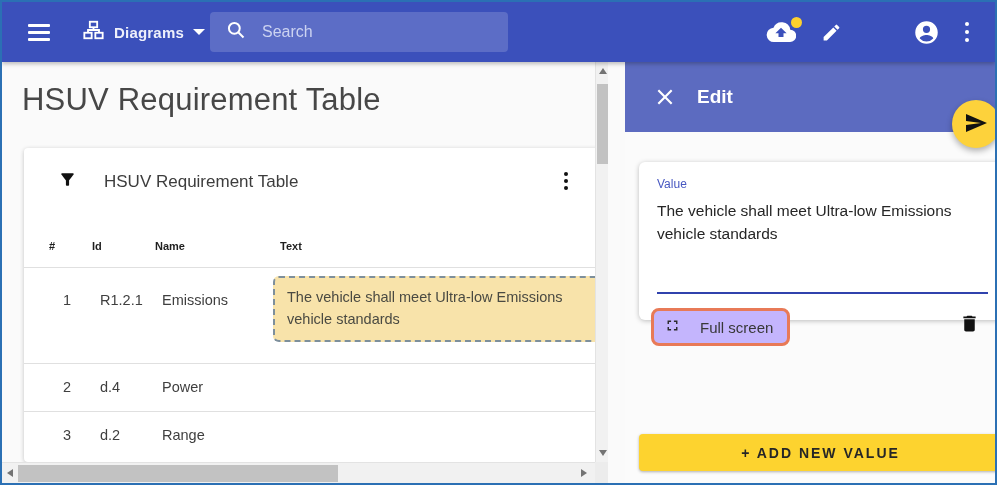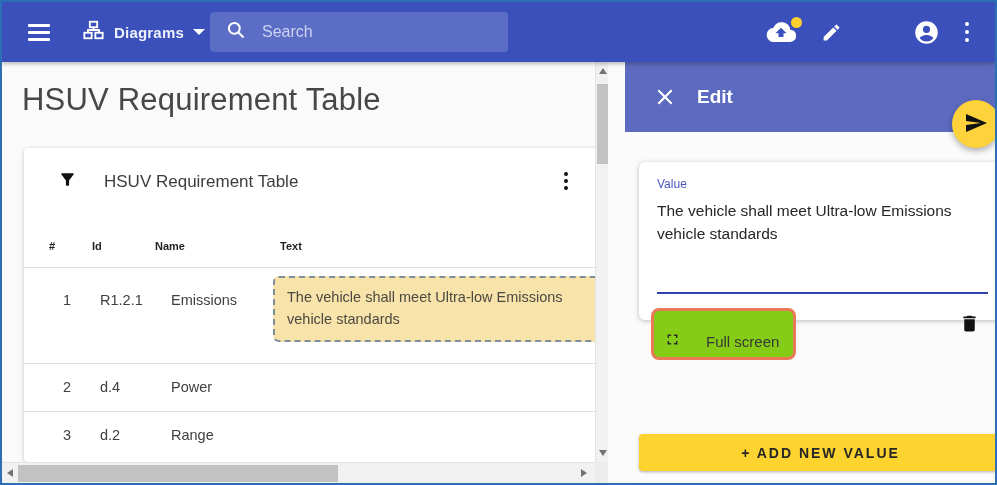--- a/index.html
+++ b/index.html
@@ -33,21 +33,21 @@
   .tbl-title { position:absolute; left:80px; top:24px; font-size:17px; color:#3d3d3d; }
   .kebab { position:absolute; left:536px; top:20px; display:flex; flex-direction:column; gap:3.2px; cursor:pointer; padding:4px; }
   .kebab i { width:4px; height:4px; border-radius:50%; background:#111; }
   .thead { position:absolute; left:0; top:92px; right:0; height:27px; font-size:11px; font-weight:700; color:#1f1f1f; }
   .th-num { position:absolute; left:25px; }  .th-id { position:absolute; left:68px; }
   .th-name { position:absolute; left:131px; } .th-text { position:absolute; left:256px; }
   .trow { position:absolute; left:0; right:0; border-top:1px solid #e0e0e0; font-size:14.5px; color:#3f3f3f; }
   .row1 { top:119px; height:96px; } .row2 { top:215px; height:48px; } .row3 { top:263px; height:51px; }
   .cell-num { position:absolute; left:28px; width:30px; text-align:center; }
   .cell-id  { position:absolute; left:68px;margin-left:8px; }
-  .cell-name{ position:absolute; left:147px;text-align:right; }
+  .cell-name{ position:absolute; left:138px;text-align:right; }
   .row1 .cell-num, .row1 .cell-id, .row1 .cell-name { top:24px; }
   .row2 .cell-num, .row2 .cell-id, .row2 .cell-name { top:15px; }
   .row3 .cell-num, .row3 .cell-id, .row3 .cell-name { top:15px; }
   .sel-cell { position:absolute; left:249px; top:8px; width:334px; height:66px; background:#f8e3aa; border:2px dashed #7d8f9c; border-radius:6px; padding:8px 12px; font-size:14.5px; line-height:22px; color:#4a4a42; cursor:pointer; }
 
   
   .vscroll { position:absolute; right:0; top:0; width:13px; height:400px; background:#f1f1f1; border-left:1px solid #e3e3e3; }
   .hscroll { position:absolute; left:0; bottom:0; width:593px; height:21px; background:#f1f1f1; border-top:1px solid #e3e3e3; }
   .corner  { position:absolute; right:0; bottom:0; width:13px; height:21px; background:#ececec; }
   .v-thumb { position:absolute; left:1px; top:22px; width:11px; height:80px; background:#c2c2c2; }
@@ -61,21 +61,21 @@
   
   .edit-panel { position:absolute; left:623px; top:60px; width:387px; height:421px; background:#fbfbfb; }
   .panel-head { position:absolute; left:0; top:0; right:0; height:70px; background:#5c6bc0; display:flex; align-items:center; gap:22px; padding-left:30px; z-index:5; }
   .panel-title { color:#fff; font-size:19px; font-weight:700; }
   .close-x { cursor:pointer; display:flex; }
   .fab { position:absolute; right:12px; top:38px; width:48px; height:48px; border-radius:50%; background:#fdd23b; border:none; display:flex; align-items:center; justify-content:center; box-shadow:0 3px 6px rgba(0,0,0,.3); cursor:pointer; z-index:6; }
   .value-card { position:absolute; left:14px; top:100px; width:363px; height:158px; background:#fff; border-radius:6px; box-shadow:0 1px 5px rgba(0,0,0,.25); }
   .value-label { position:absolute; left:18px; top:15px; font-size:12px; color:#4757c1; }
   .value-text { position:absolute; left:18px; top:37px; width:320px; font-size:15.5px; line-height:23px; color:#262626; cursor:text; }
   .value-underline { position:absolute; left:18px; right:14px; top:130px; border-bottom:2px solid #3042ad; }
-  .fullscreen-btn { position:absolute; left:12px; top:146px; display:flex; align-items:center; gap:25px; padding:20px 14px 6px 10px; background:#84cc16; border:3px solid #e87a57; border-radius:8px; font-size:15px; color:#383838; cursor:pointer; font-family:inherit; }
+  .fullscreen-btn { position:absolute; left:12px; top:146px; display:flex; align-items:center; gap:19px; padding:6px 14px 6px 10px; background:#c4b5fd; border:3px solid #e87a57; border-radius:8px; font-size:15px; color:#383838; cursor:pointer; font-family:inherit; }
   .trash-btn { position:absolute; right:22px; top:150px; background:none; border:none; cursor:pointer; }
   .add-btn { position:absolute; left:14px; top:372px; width:363px; height:37px; background:#fdd32f; border:none; border-radius:4px; box-shadow:0 1px 3px rgba(0,0,0,.3); font-size:14px; font-weight:700; letter-spacing:2px; color:#262626; cursor:pointer; font-family:inherit; }
 </style>
 </head>
 <body>
 
 <div class="frame">
 
   <header class="toolbar">
     <div class="hamburger">

